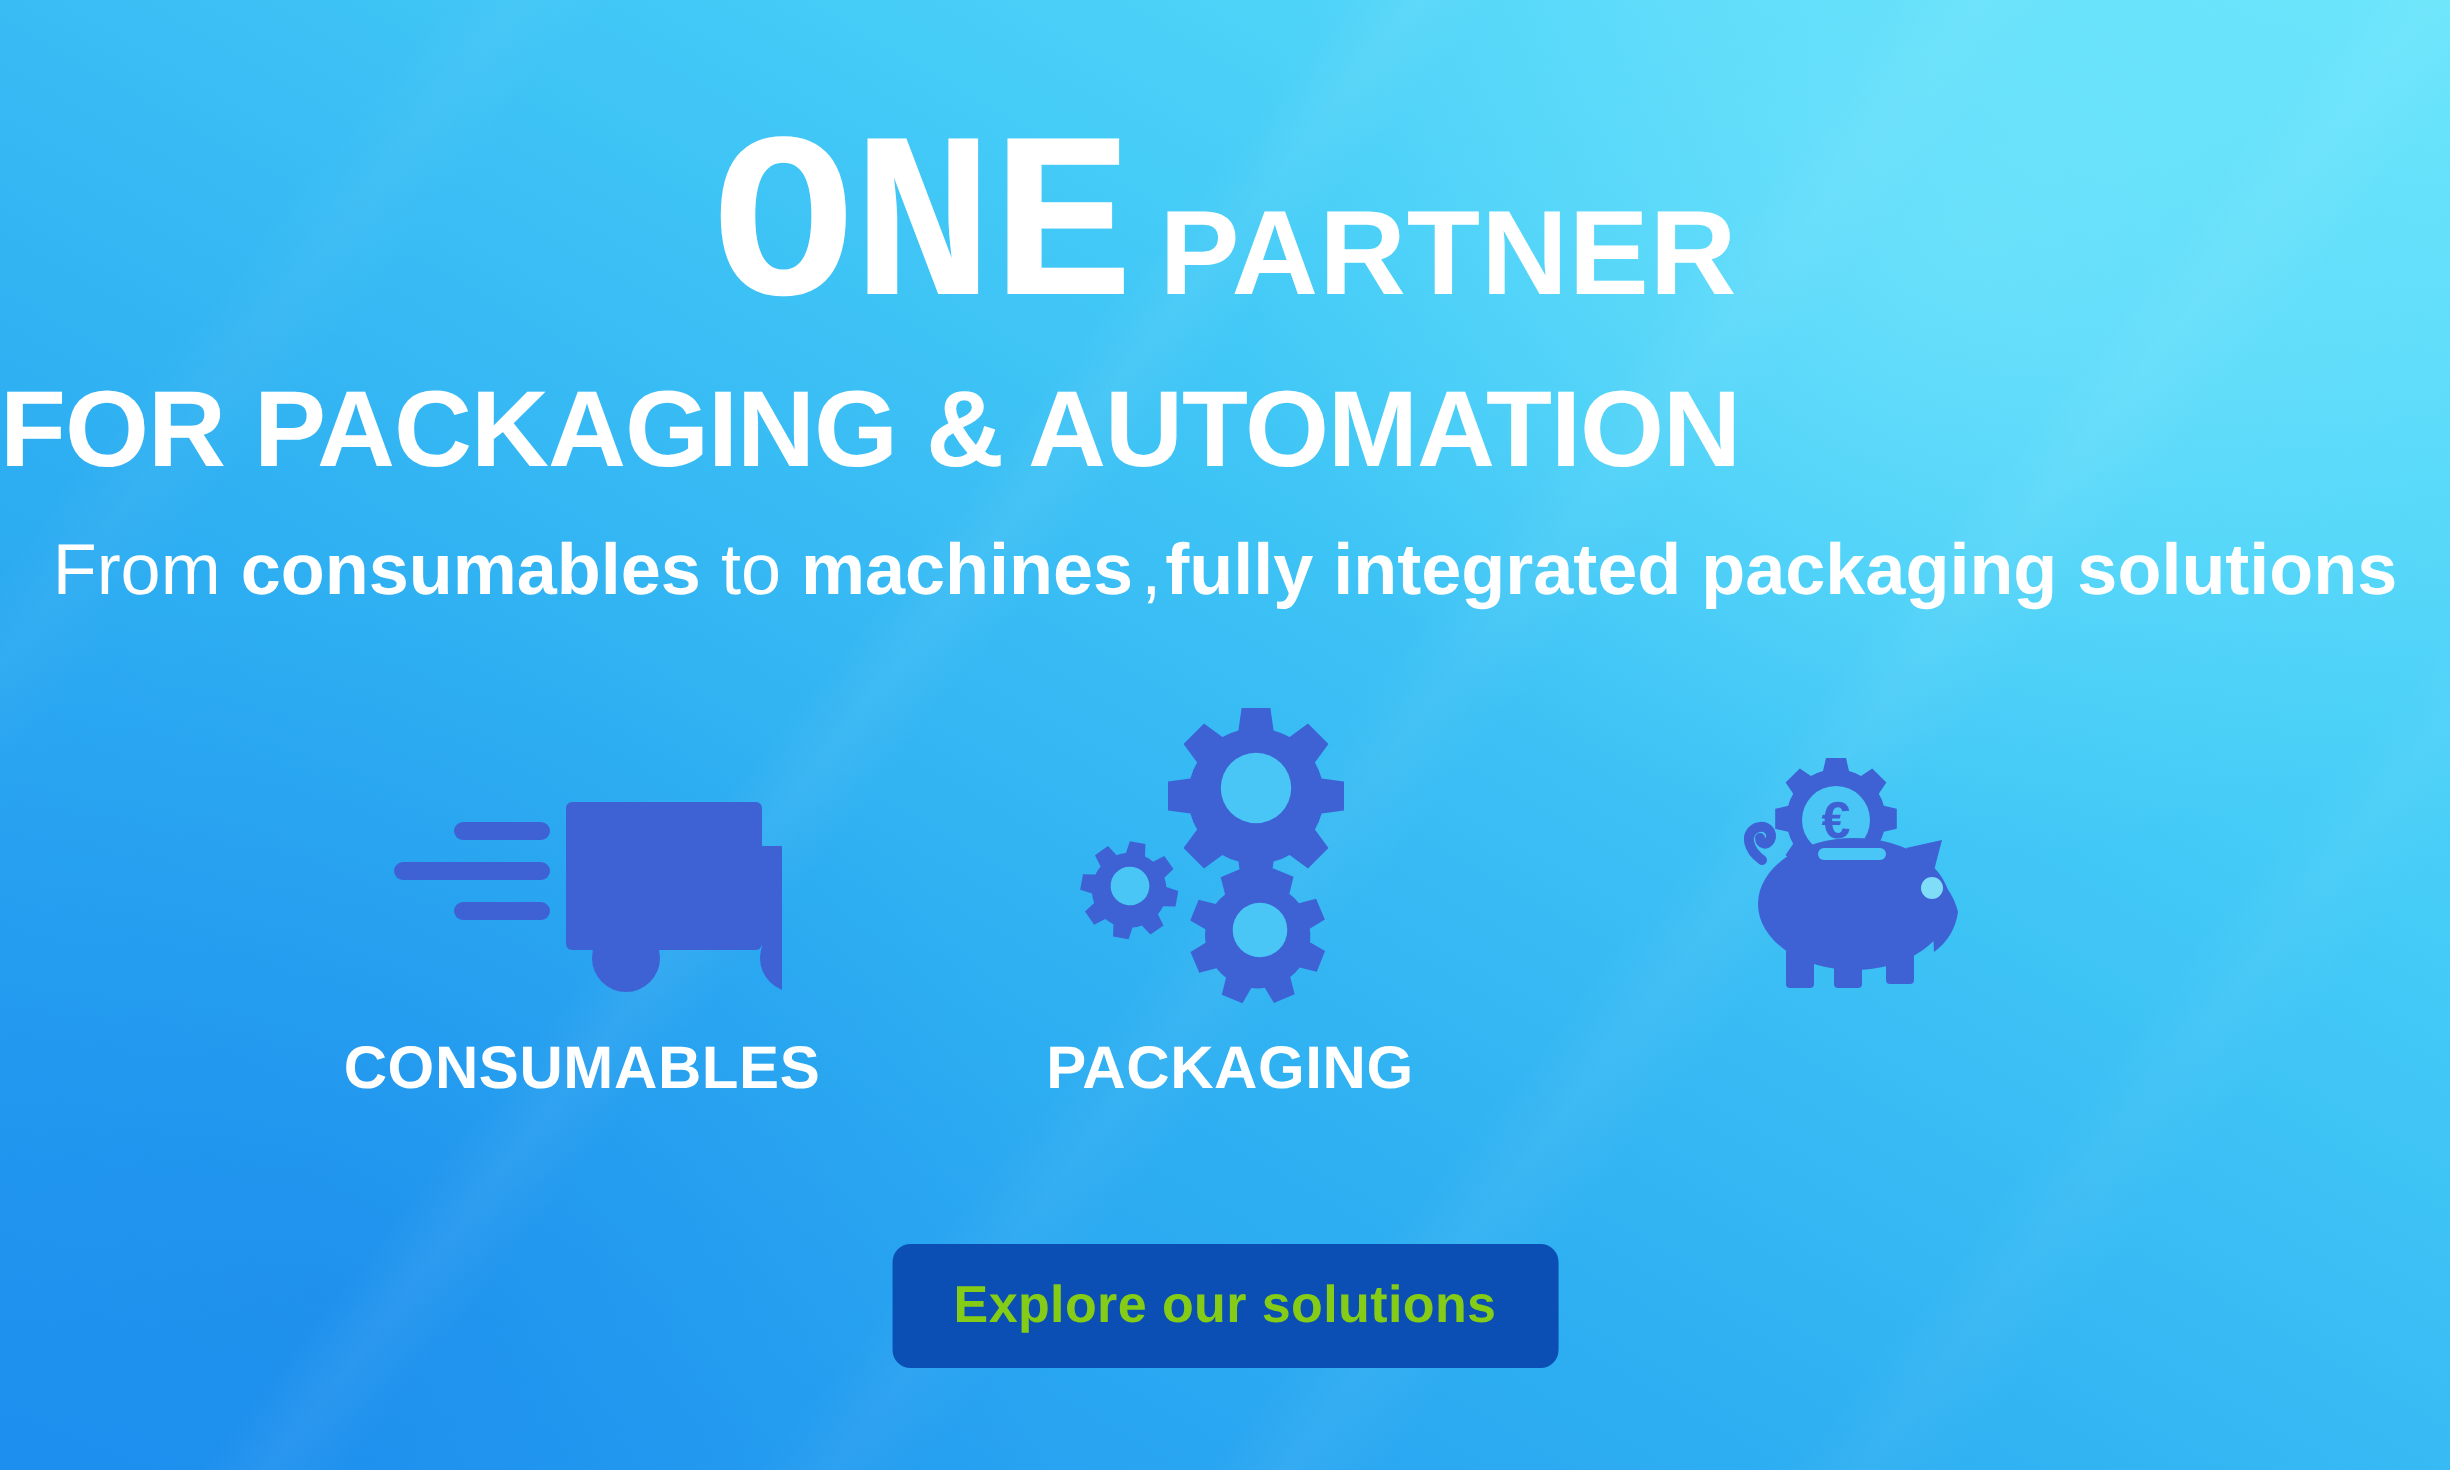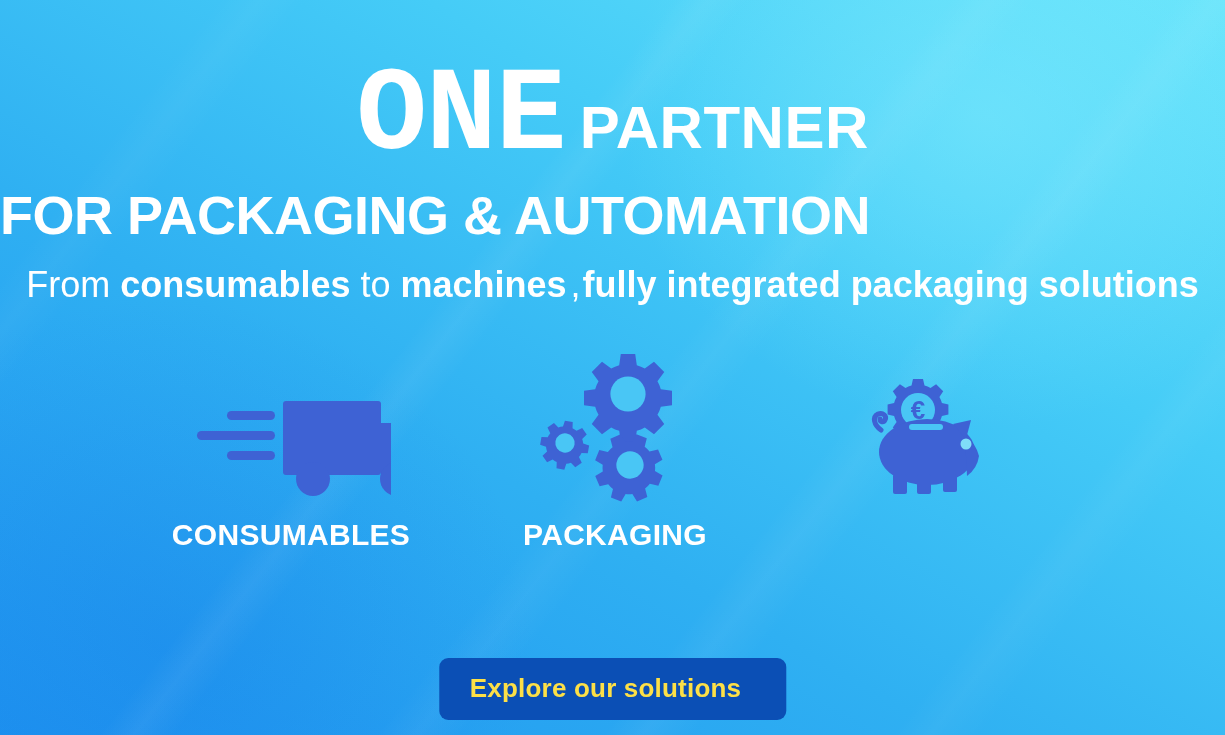--- a/index.html
+++ b/index.html
@@ -156,30 +156,30 @@
   .feature-cost        { left: 735px; width: 390px; }
 
   .feature-consumables .icon-wrap { padding-top: 40px; }
   .feature-cost .icon-wrap { padding-top: 22px; }
 
   
   .cta-button {
     position: absolute;
     left: 50%;
     transform: translateX(-50%);
-    top: 658px;
+    top: 622px;
     background: #0B4FB5;
-    color: #fde047;
+    color: #84cc16;
     border: none;
     border-radius: 9px;
     font-family: "Liberation Sans", sans-serif;
     font-size: 26px;
     font-weight: 700;
     letter-spacing: 0.2px;
-    padding: 15px 45px 16px 31px;
+    padding: 15px 31px 16px 31px;
     cursor: pointer;
     white-space: nowrap;
   }
 </style>
 </head>
 <body>
 
 <div class="banner">
 
   <div class="glow-tr"></div>

